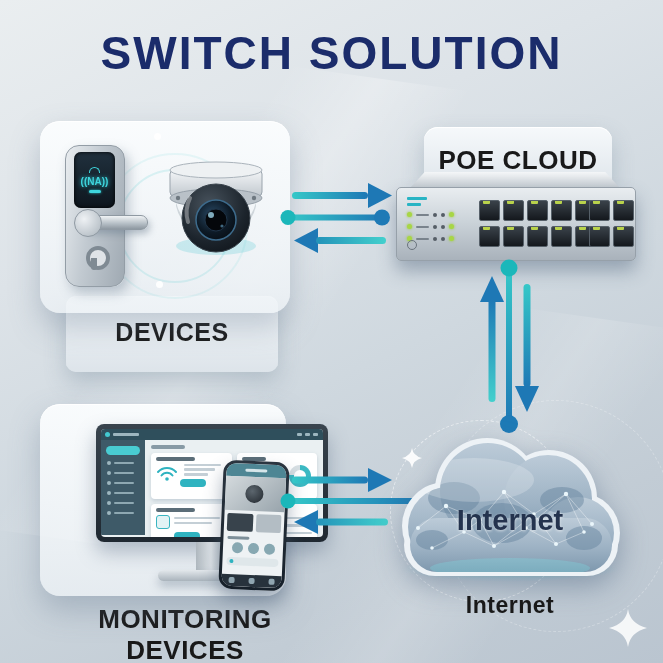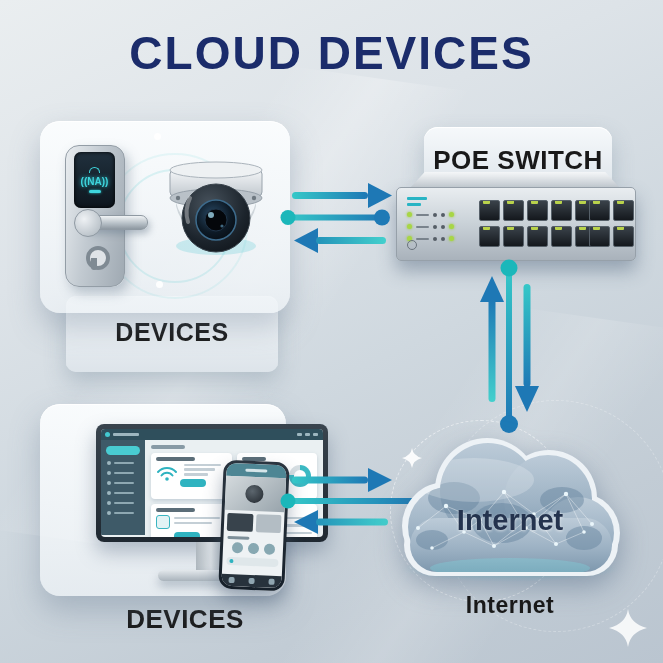--- a/index.html
+++ b/index.html
@@ -159,21 +159,21 @@
   .z1{z-index:1}.z2{z-index:2}.z3{z-index:3}.z4{z-index:4}
 </style>
 </head>
 <body>
 
 <div id="stage">
 
   <div id="streak1" class="streak"></div>
   <div id="streak2" class="streak"></div>
 
-  <div class="title">CLOUD DEVICES</div>
+  <div class="title">SWITCH SOLUTION</div>
 
   <div class="deco-ring" style="left:390px;top:420px;width:180px;height:180px;"></div>
   <div class="deco-ring" style="left:440px;top:400px;width:230px;height:230px;opacity:.5;"></div>
 
   <div class="label-card z1" style="left:66px;top:296px;width:212px;height:76px;">
     <div class="node-label" style="left:0;top:22px;width:212px;font-size:25px;">
       <span class="lbl-line">DEVICES</span>
     </div>
   </div>
 
@@ -224,21 +224,21 @@
     <path d="M16 42 A41 41 0 0 0 96 42 L96 46 A41 41 0 0 1 16 46 Z" fill="#cfd6db"></path>
     <circle cx="56" cy="58" r="34" fill="url(#domeG)" stroke="#39434c"></circle>
     <circle cx="56" cy="60" r="20" fill="url(#lensG)" stroke="#3d6b8c" stroke-width="1.5"></circle>
     <circle cx="56" cy="60" r="11" fill="#04070b" stroke="#1f3347"></circle>
     <circle cx="51" cy="55" r="3" fill="#9fd4e8" opacity=".8"></circle>
     <circle cx="62" cy="66" r="1.6" fill="#5a92b4" opacity=".7"></circle>
     <path d="M30 38 A33 33 0 0 0 28 62" stroke="rgba(255,255,255,.35)" stroke-width="4" fill="none" stroke-linecap="round"></path>
   </svg>
 
   <div class="label-card z1" style="left:424px;top:127px;width:188px;height:64px;border-radius:14px;">
-    <div class="node-label" style="left:0;top:18px;width:188px;font-size:26px;">POE SWITCH</div>
+    <div class="node-label" style="left:0;top:18px;width:188px;font-size:26px;">POE CLOUD</div>
   </div>
 
   <div class="z2" style="position:absolute;left:0;top:0;">
     <div class="switch-bevel"></div>
     <div class="switch-body">
       <div class="switch-logo-bar" style="left:10px;top:9px;"></div>
       <div class="switch-logo-bar" style="left:10px;top:15px;width:14px;"></div>
       <div class="led-block">
           <div class="led-row">
             <div class="led"></div>
@@ -427,20 +427,21 @@
         </div>
       <div class="phone-nav">
         <div class="n"></div>
           <div class="n"></div>
           <div class="n"></div>
       </div>
     </div>
   </div>
 
   <div class="node-label" style="left:60px;top:604px;width:250px;font-size:26px;">
+    <span class="lbl-line">MONITORING</span>
     <span class="lbl-line">DEVICES</span>
   </div>
 
   <svg id="arrow-layer" width="663" height="663" viewBox="0 0 663 663">
     <defs>
       <linearGradient id="gTB" x1="0" y1="0" x2="1" y2="0">
         <stop offset="0" stop-color="#35c8c8"></stop>
           <stop offset="1" stop-color="#1e78b5"></stop>
       </linearGradient>
       <linearGradient id="gBT" x1="0" y1="0" x2="1" y2="0">

